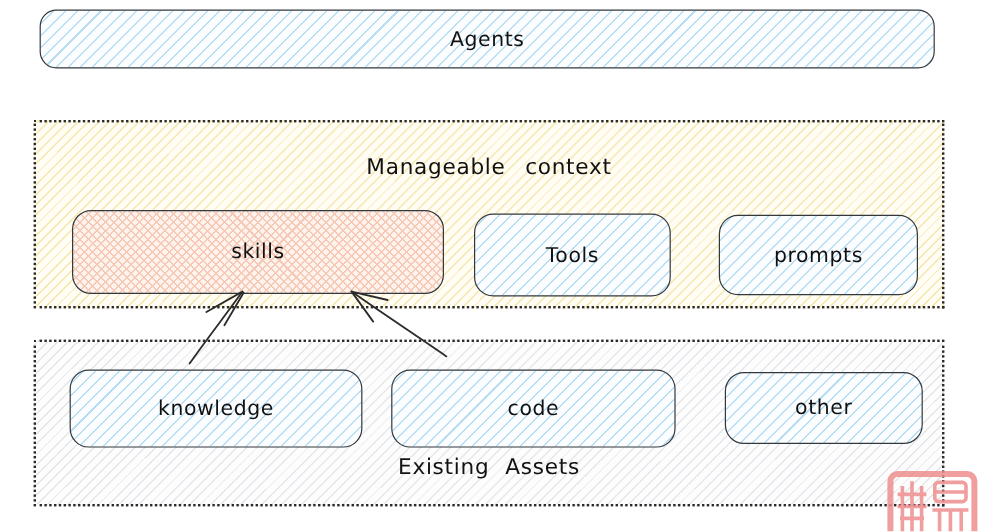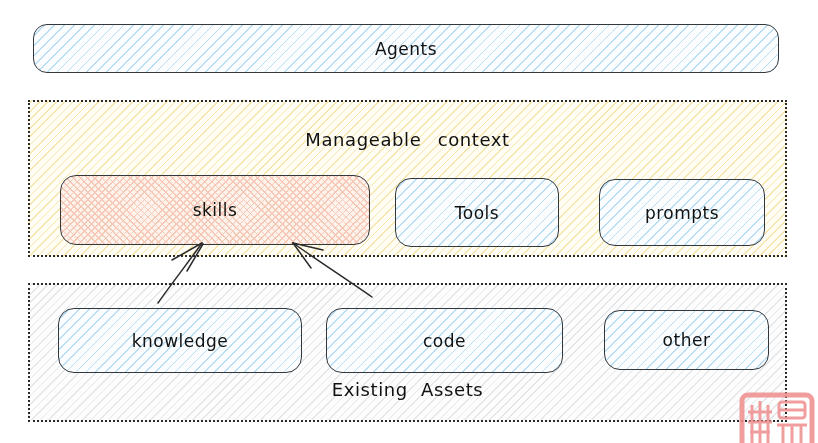--- a/index.html
+++ b/index.html
@@ -64,21 +64,21 @@
   .seal{
     position:absolute;left:739px;top:392px;width:76px;height:62px;
     opacity:0.85;
   }
 </style>
 </head>
 <body>
 
 <div class="canvas">
 
-  <div class="node hatch-blue" style="left:33px;top:24px;width:746px;height:49px;border-radius:14px;">
+  <div class="node hatch-blue" style="left:33px;top:8px;width:746px;height:49px;border-radius:14px;">
     <div class="label">Agents</div>
   </div>
 
   <div class="group group-gray" style="left:28px;top:283px;width:759px;height:139px;">
 
     <div class="node hatch-blue" style="left:28px;top:23px;width:244px;height:65px;">
       <div class="label">knowledge</div>
     </div>
 
     <div class="node hatch-blue" style="left:296px;top:23px;width:237px;height:65px;">

